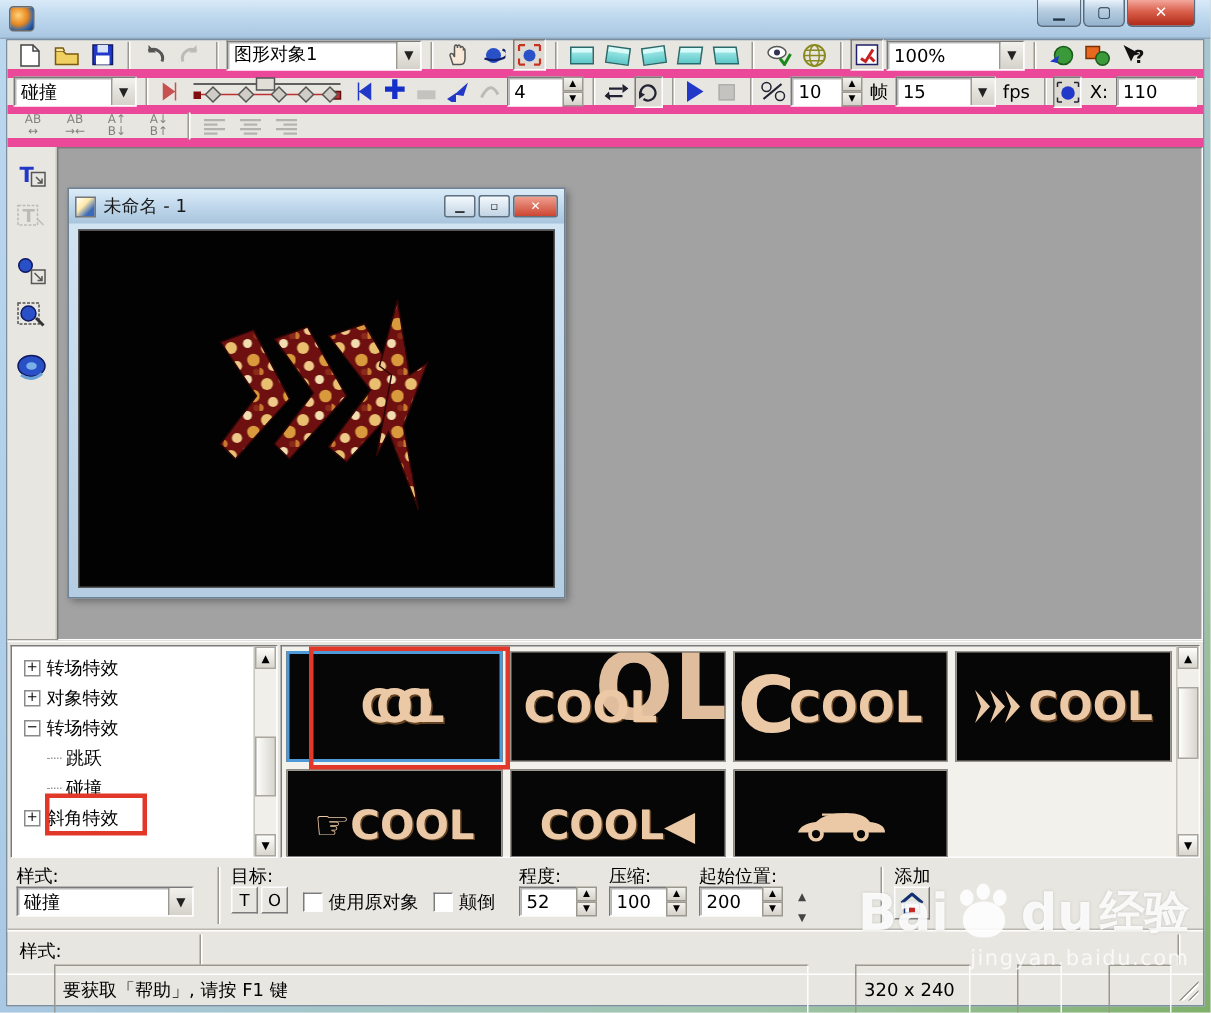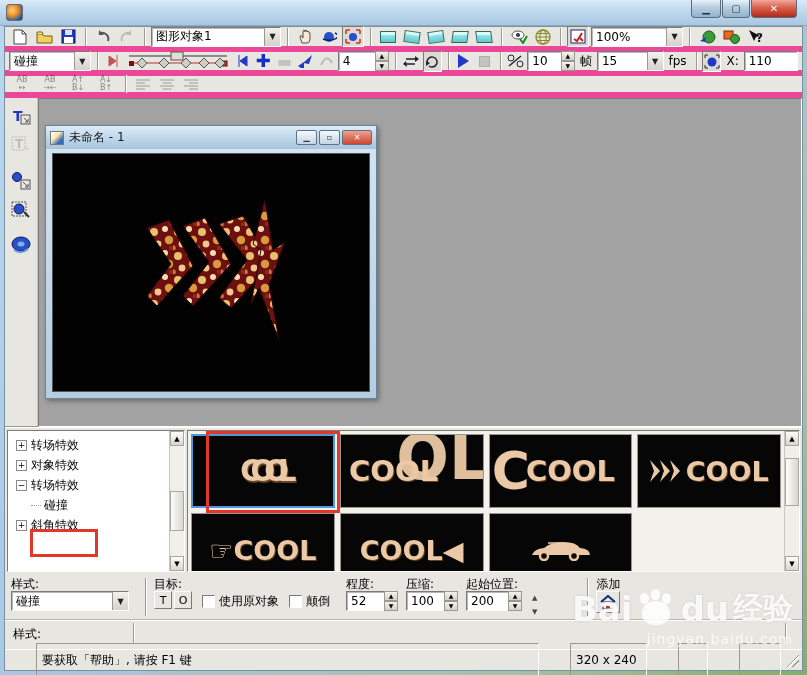--- a/index.html
+++ b/index.html
@@ -565,20 +565,23 @@
             </div>
           <div class="tree-item">
               <span class="twig">+</span>
               <span>对象特效</span>
             </div>
           <div class="tree-item">
               <span class="twig">−</span>
               <span>转场特效</span>
             </div>
           <div class="tree-item leaf">
+              <span>跳跃</span>
+            </div>
+          <div class="tree-item leaf">
               <span>碰撞</span>
             </div>
           <div class="tree-item">
               <span class="twig">+</span>
               <span>斜角特效</span>
             </div>
         </div>
         <div class="vscroll">
           <div class="arr">▲</div>
           <div class="track">

